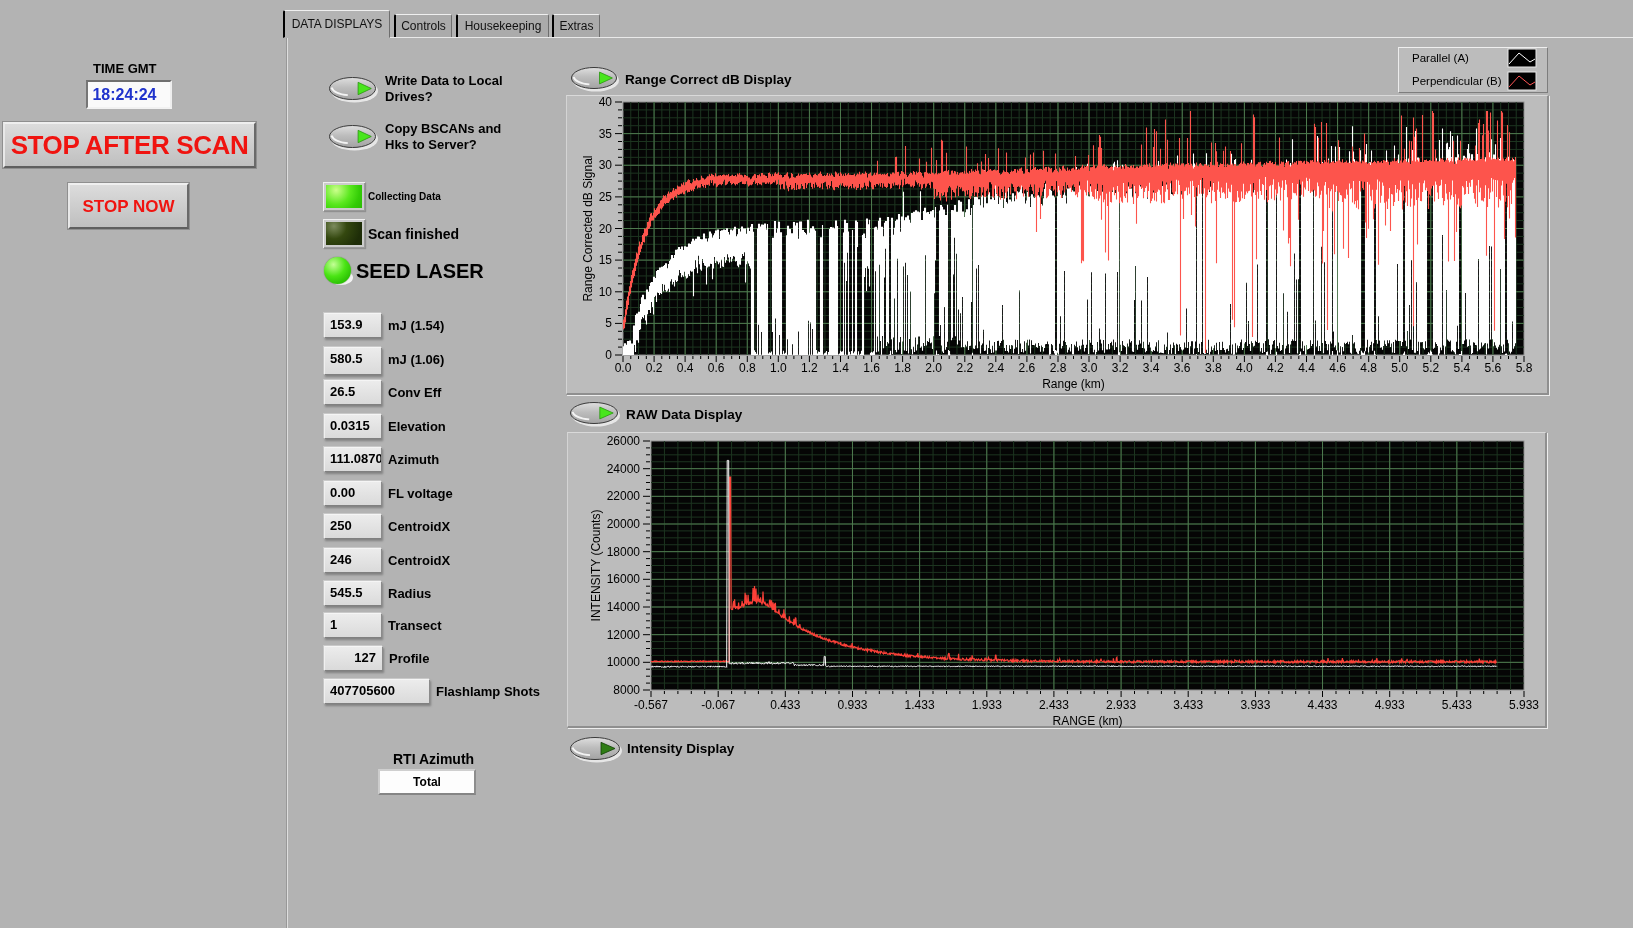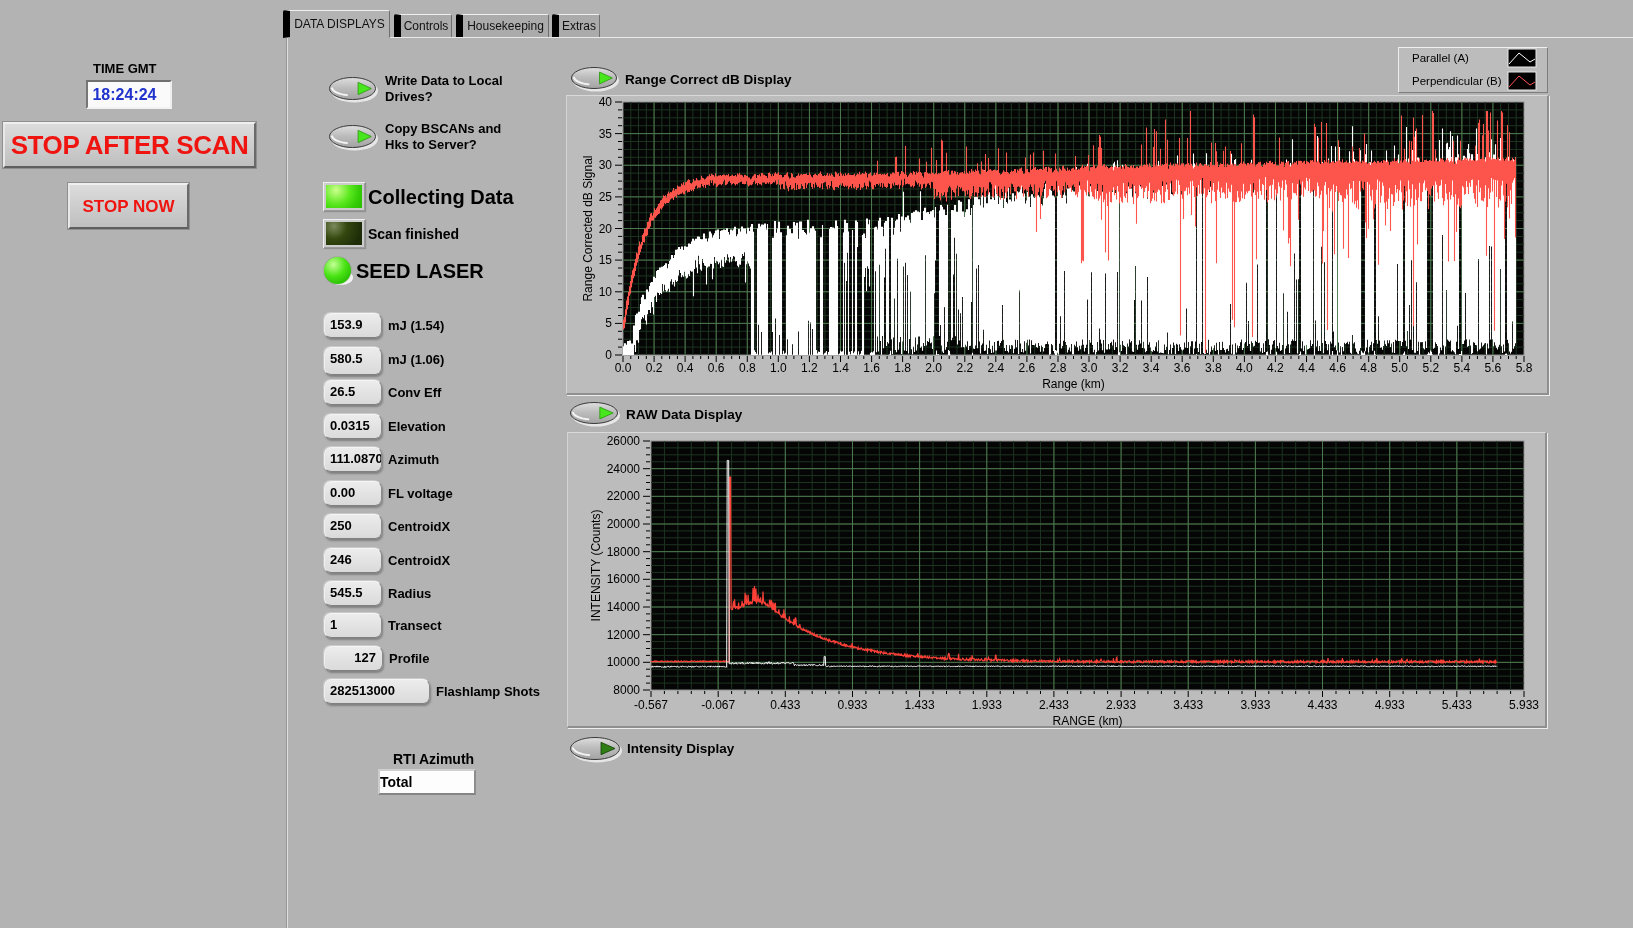--- a/index.html
+++ b/index.html
@@ -1,20 +1,20 @@
 <!DOCTYPE html>
 <html><head><meta charset="utf-8"><style>
 * { margin:0; padding:0; box-sizing:border-box; }
 html,body { width:1633px; height:928px; background:#b3b3b3; font-family:"Liberation Sans", sans-serif; position:relative; overflow:hidden; }
 .abs { position:absolute; }
 .blab { position:absolute; font-weight:bold; font-size:13px; color:#000; line-height:16px; white-space:nowrap; }
-.field { position:absolute; background:linear-gradient(#ececec,#dadada); border-top:1px solid #f5f5f5; border-left:1px solid #f0f0f0; border-right:1px solid #8a8a8a; border-bottom:1px solid #808080; box-shadow:1px 2px 2px rgba(90,90,90,0.55), -1px -1px 0 #cacaca; font-weight:bold; font-size:13px; color:#000; padding:3px 0 0 5px; overflow:hidden; white-space:nowrap;border-radius:7px; }
+.field { position:absolute; background:linear-gradient(#ececec,#dadada); border-top:1px solid #f5f5f5; border-left:1px solid #f0f0f0; border-right:1px solid #8a8a8a; border-bottom:1px solid #808080; box-shadow:1px 2px 2px rgba(90,90,90,0.55), -1px -1px 0 #cacaca; font-weight:bold; font-size:13px; color:#000; padding:3px 0 0 5px; overflow:hidden; white-space:nowrap; }
 .ledsq { position:absolute; background:#cccccc; box-shadow: inset 1px 1px 0 #efefef, inset -1px -1px 0 #9a9a9a, 1px 1px 1px rgba(120,120,120,.6); padding:3px; }
 .ledsq > div { width:100%; height:100%; }
-.tab { position:absolute; font-size:12px; color:#111; text-align:center; border-top:1px solid #efefef; border-left:7px solid #000000; border-right:1px solid #6e6e6e; border-radius:2px 2px 0 0; }
+.tab { position:absolute; font-size:12px; color:#111; text-align:center; border-top:1px solid #efefef; border-left:2px solid #000000; border-right:1px solid #6e6e6e; border-radius:2px 2px 0 0; }
 </style></head><body>
 <svg width="0" height="0" style="position:absolute">
     <defs>
 <linearGradient id="ovalg" x1="0" y1="0" x2="0" y2="1">
  <stop offset="0" stop-color="#dfdfdf"></stop>
         <stop offset="0.45" stop-color="#bdbdbd"></stop>
         <stop offset="1" stop-color="#a3a3a3"></stop>
 </linearGradient>
 </defs>
   </svg>
@@ -41,21 +41,21 @@
 <svg style="position:absolute;left:329px;top:123px" width="53" height="33">
     <ellipse cx="25.5" cy="16.0" rx="23.5" ry="11.5" fill="#ebebeb" opacity="0.9"></ellipse>
     <ellipse cx="23.5" cy="13.5" rx="23.0" ry="11.0" fill="url(#ovalg)" stroke="#3a3a3a" stroke-width="1"></ellipse>
     <path d="M 2.6 12.5 A 21.0 9.0 0 0 0 18.8 20.2" fill="none" stroke="#ffffff" stroke-width="1.8" opacity="0.85"></path>
     <polygon points="29.1,7.3 29.1,19.7 42.3,13.5" fill="#48e61c" stroke="#2a9410" stroke-width="0.8"></polygon>
   </svg>
 <div class="blab" style="left:385px;top:121px;">Copy BSCANs and<br>Hks to Server?</div>
 <div class="ledsq" style="left:323px;top:182px;width:42px;height:29px;">
     <div style="background:radial-gradient(circle at 28% 22%, #ccff8c, #5ae81e 45%, #33cc06 75%, #2cba04);"></div>
   </div>
-<div class="blab" style="left:368px;top:189px;font-size:20px;">Collecting Data</div>
+<div class="blab" style="left:368px;top:189px;font-size:10px;">Collecting Data</div>
 <div class="ledsq" style="left:323px;top:219px;width:42px;height:29px;">
     <div style="background:radial-gradient(circle at 22% 18%, #7c8b5d, #34480f 38%, #1e2d08 80%);"></div>
   </div>
 <div class="blab" style="left:368px;top:226px;font-size:14px;">Scan finished</div>
 <div class="abs" style="left:329px;top:270px;width:24px;height:15px;background:#f2f2f2;border-radius:50%;"></div>
 <div class="abs" style="left:324px;top:257px;width:27px;height:27px;border-radius:50%;background:radial-gradient(circle at 35% 28%, #c4ff96, #4ae414 45%, #27bc02 80%, #20a802);box-shadow:0 0 1px #2a6a0a;"></div>
 <div class="blab" style="left:356px;top:263px;font-size:20px;">SEED LASER</div>
 <div class="field" style="left:324px;top:313px;width:58px;height:25px;">153.9</div>
 <div class="blab" style="left:388px;top:318px;">mJ (1.54)</div>
 <div class="field" style="left:324px;top:347px;width:58px;height:28px;">580.5</div>
@@ -71,24 +71,24 @@
 <div class="field" style="left:324px;top:514px;width:58px;height:25px;">250</div>
 <div class="blab" style="left:388px;top:519px;">CentroidX</div>
 <div class="field" style="left:324px;top:548px;width:58px;height:25px;">246</div>
 <div class="blab" style="left:388px;top:553px;">CentroidX</div>
 <div class="field" style="left:324px;top:581px;width:58px;height:25px;">545.5</div>
 <div class="blab" style="left:388px;top:586px;">Radius</div>
 <div class="field" style="left:324px;top:613px;width:58px;height:25px;">1</div>
 <div class="blab" style="left:388px;top:618px;">Transect</div>
 <div class="field" style="left:324px;top:646px;width:59px;height:25px;text-align:right;padding-right:6px;">127</div>
 <div class="blab" style="left:389px;top:651px;">Profile</div>
-<div class="field" style="left:324px;top:679px;width:106px;height:25px;">282513000</div>
+<div class="field" style="left:324px;top:679px;width:106px;height:25px;">407705600</div>
 <div class="blab" style="left:436px;top:684px;">Flashlamp Shots</div>
 <div class="blab" style="left:393px;top:751px;font-size:14px;">RTI Azimuth</div>
-<div class="abs" style="left:378px;top:769px;width:98px;height:26px;background:#fdfdfd;border-top:2px solid #cfcfcf;border-left:2px solid #cccccc;border-right:2px solid #8d8d8d;border-bottom:2px solid #858585;text-align:left;font-weight:bold;font-size:14px;line-height:23px;">Total</div>
+<div class="abs" style="left:378px;top:769px;width:98px;height:26px;background:#fdfdfd;border-top:2px solid #cfcfcf;border-left:2px solid #cccccc;border-right:2px solid #8d8d8d;border-bottom:2px solid #858585;text-align:center;font-weight:bold;font-size:12px;line-height:23px;">Total</div>
 <div class="abs" style="left:566px;top:95px;width:983px;height:300px;background:#bcbcbc;border-top:1px solid #d9d9d9;border-left:1px solid #d4d4d4;border-right:2px solid #8f8f8f;border-bottom:2px solid #8f8f8f;box-shadow:1px 1px 0 #ededed;"></div>
 <div class="abs" style="left:567px;top:432px;width:980px;height:296px;background:#bcbcbc;border-top:1px solid #d9d9d9;border-left:1px solid #d4d4d4;border-right:2px solid #8f8f8f;border-bottom:2px solid #8f8f8f;box-shadow:1px 1px 0 #ededed;"></div>
 <svg style="position:absolute;left:571px;top:65px" width="52" height="32">
     <ellipse cx="25.0" cy="15.5" rx="23.0" ry="11.0" fill="#ebebeb" opacity="0.9"></ellipse>
     <ellipse cx="23.0" cy="13.0" rx="22.5" ry="10.5" fill="url(#ovalg)" stroke="#3a3a3a" stroke-width="1"></ellipse>
     <path d="M 2.6 12.0 A 20.5 8.5 0 0 0 18.4 19.4" fill="none" stroke="#ffffff" stroke-width="1.8" opacity="0.85"></path>
     <polygon points="28.5,7.1 28.5,18.9 41.4,13.0" fill="#48e61c" stroke="#2a9410" stroke-width="0.8"></polygon>
   </svg>
 <div class="blab" style="left:625px;top:72px;font-size:13.5px;">Range Correct dB Display</div>
 <svg style="position:absolute;left:570px;top:400px" width="54" height="32">

